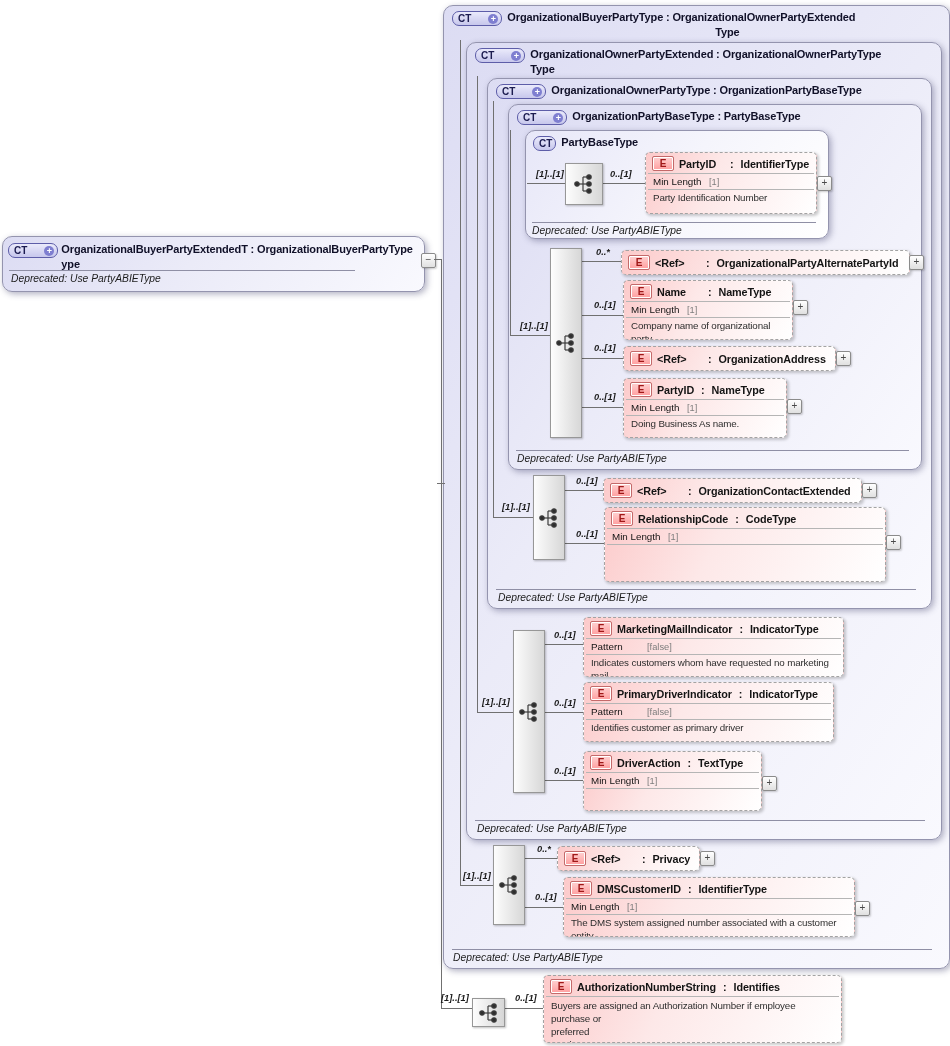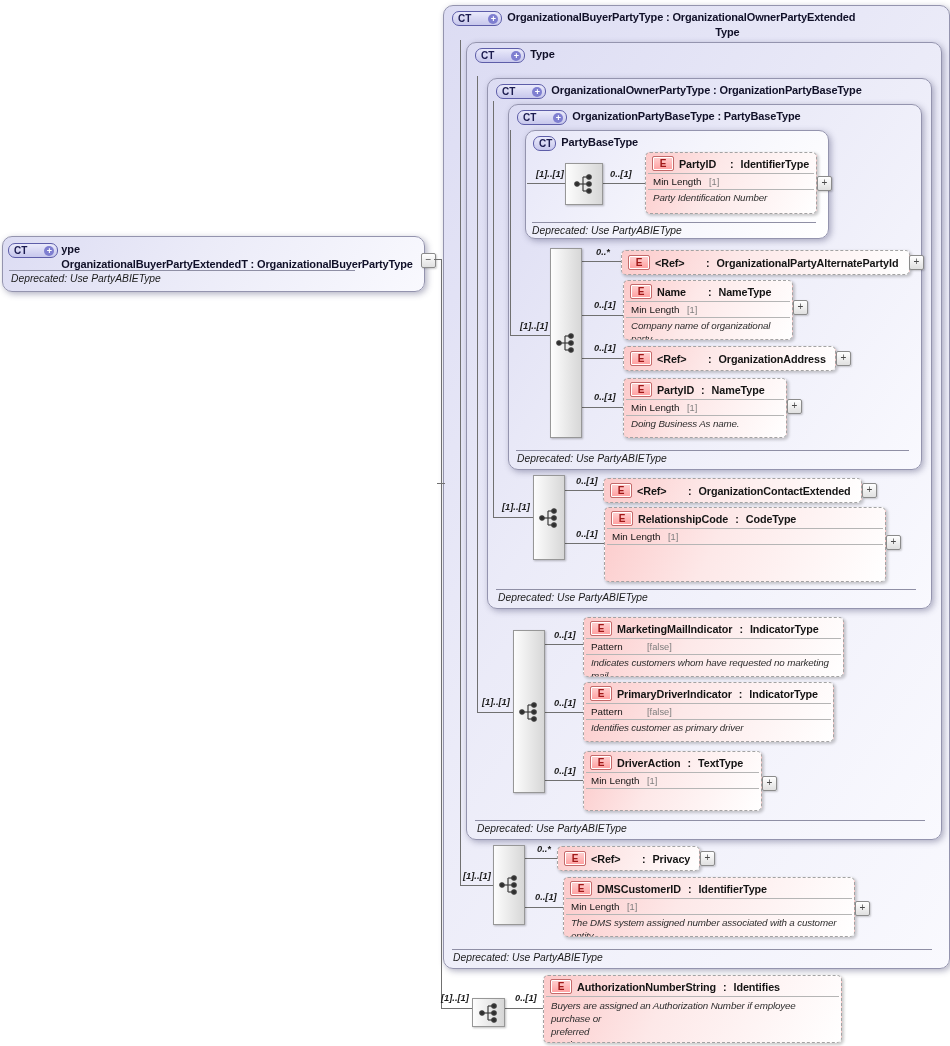--- a/index.html
+++ b/index.html
@@ -38,21 +38,21 @@
   .ebadge{flex:none;width:20px;height:13px;border:1px solid #c46a6a;border-radius:2px;
           background:linear-gradient(#ffd2d2,#ff9e9e);color:#a01818;font-weight:bold;
           font-size:10px;line-height:13px;text-align:center;box-shadow:0 0 0 1px #fff inset;}
   .e-name,.e-type,.e-sep{font-weight:bold;font-size:10.8px;color:#141414;letter-spacing:-.1px;white-space:nowrap;}
   .e-sep{margin:0 2px;}
   .gap .e-name{min-width:44px;}
   .e-facet{display:flex;align-items:center;margin:0 2px;padding:1px 5px;height:13px;
            border-top:1px solid #b5b5b5;border-bottom:1px solid #b5b5b5;}
   .f-label{font-size:9.8px;color:#141414;min-width:56px;}
   .f-value{font-size:9.3px;color:#7d7d7d;}
-  .e-ann{margin:1px 2px 0 2px;padding:0 5px;font-style:italic;font-size:9.8px;line-height:13px;
+  .e-ann{margin:1px 2px 0 2px;padding:0 5px;font-size:9.8px;line-height:13px;
          color:#2e2e2e;letter-spacing:-.15px;white-space:pre-line;}
   .e-ann.bt{border-top:1px solid #b5b5b5;margin-top:0;padding-top:2px;}
   
   .pm{position:absolute;width:13px;height:13px;border:1px solid #8b8b8b;border-radius:2px;
       background:linear-gradient(#ffffff,#e0e0e0);color:#4a4a4a;font-size:10px;line-height:11px;
       text-align:center;box-shadow:1px 1px 2px rgba(0,0,0,.2);cursor:pointer;}
 </style>
 </head>
 <body>
 
@@ -73,20 +73,21 @@
     <div class="depr" style="left:9px;top:946px">Deprecated: Use PartyABIEType</div>
   </div>
 
   <div class="ctbox" style="left:466px;top:42px;width:474px;height:796px">
     <div class="ct-hdr" style="left:8px;top:4px">
       <span class="ctbadge">
           <span>CT</span>
           <span class="ctb-plus">+</span>
         </span>
       <div class="ct-title">
+        <div>OrganizationalOwnerPartyExtended : OrganizationalOwnerPartyType</div>
         <div>Type</div>
       </div>
     </div>
     <div class="divider" style="left:8px;top:777px;width:450px"></div>
     <div class="depr" style="left:10px;top:780px">Deprecated: Use PartyABIEType</div>
   </div>
 
   <div class="ctbox" style="left:487px;top:78px;width:443px;height:529px">
     <div class="ct-hdr" style="left:8px;top:4px">
       <span class="ctbadge">
@@ -128,22 +129,22 @@
     <div class="depr" style="left:6px;top:94px">Deprecated: Use PartyABIEType</div>
   </div>
 
   <div class="ctbox" style="left:2px;top:236px;width:421px;height:54px">
     <div class="ct-hdr" style="left:5px;top:5px;gap:3px">
       <span class="ctbadge">
           <span>CT</span>
           <span class="ctb-plus">+</span>
         </span>
       <div class="ct-title">
+        <div>OrganizationalBuyerPartyExtendedT : OrganizationalBuyerPartyType</div>
         <div>ype</div>
-        <div>OrganizationalBuyerPartyExtendedT : OrganizationalBuyerPartyType</div>
       </div>
     </div>
     <div class="divider" style="left:6px;top:33px;width:346px"></div>
     <div class="depr" style="left:8px;top:36px">Deprecated: Use PartyABIEType</div>
   </div>
   <div class="pm" style="left:421px;top:253px">−</div>
 
   <div class="line h" style="left:434px;top:259px;width:7px"></div>
   <div class="line v" style="left:441px;top:259px;height:749px"></div>
   <div class="line h" style="left:437px;top:483px;width:8px"></div>

